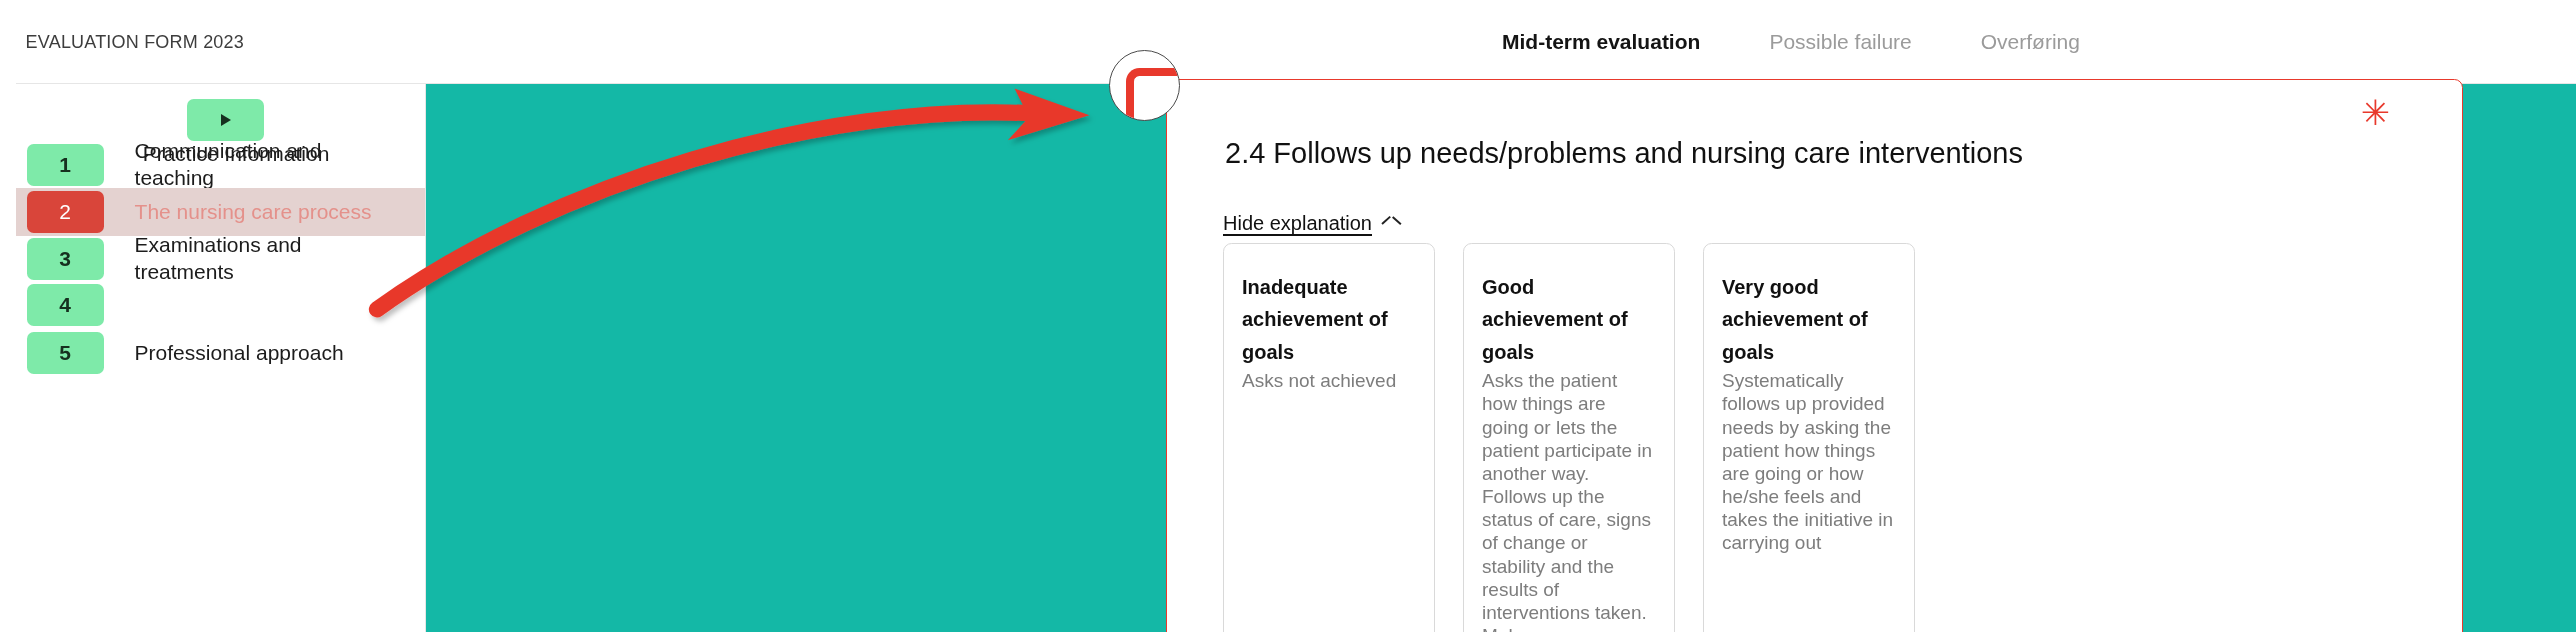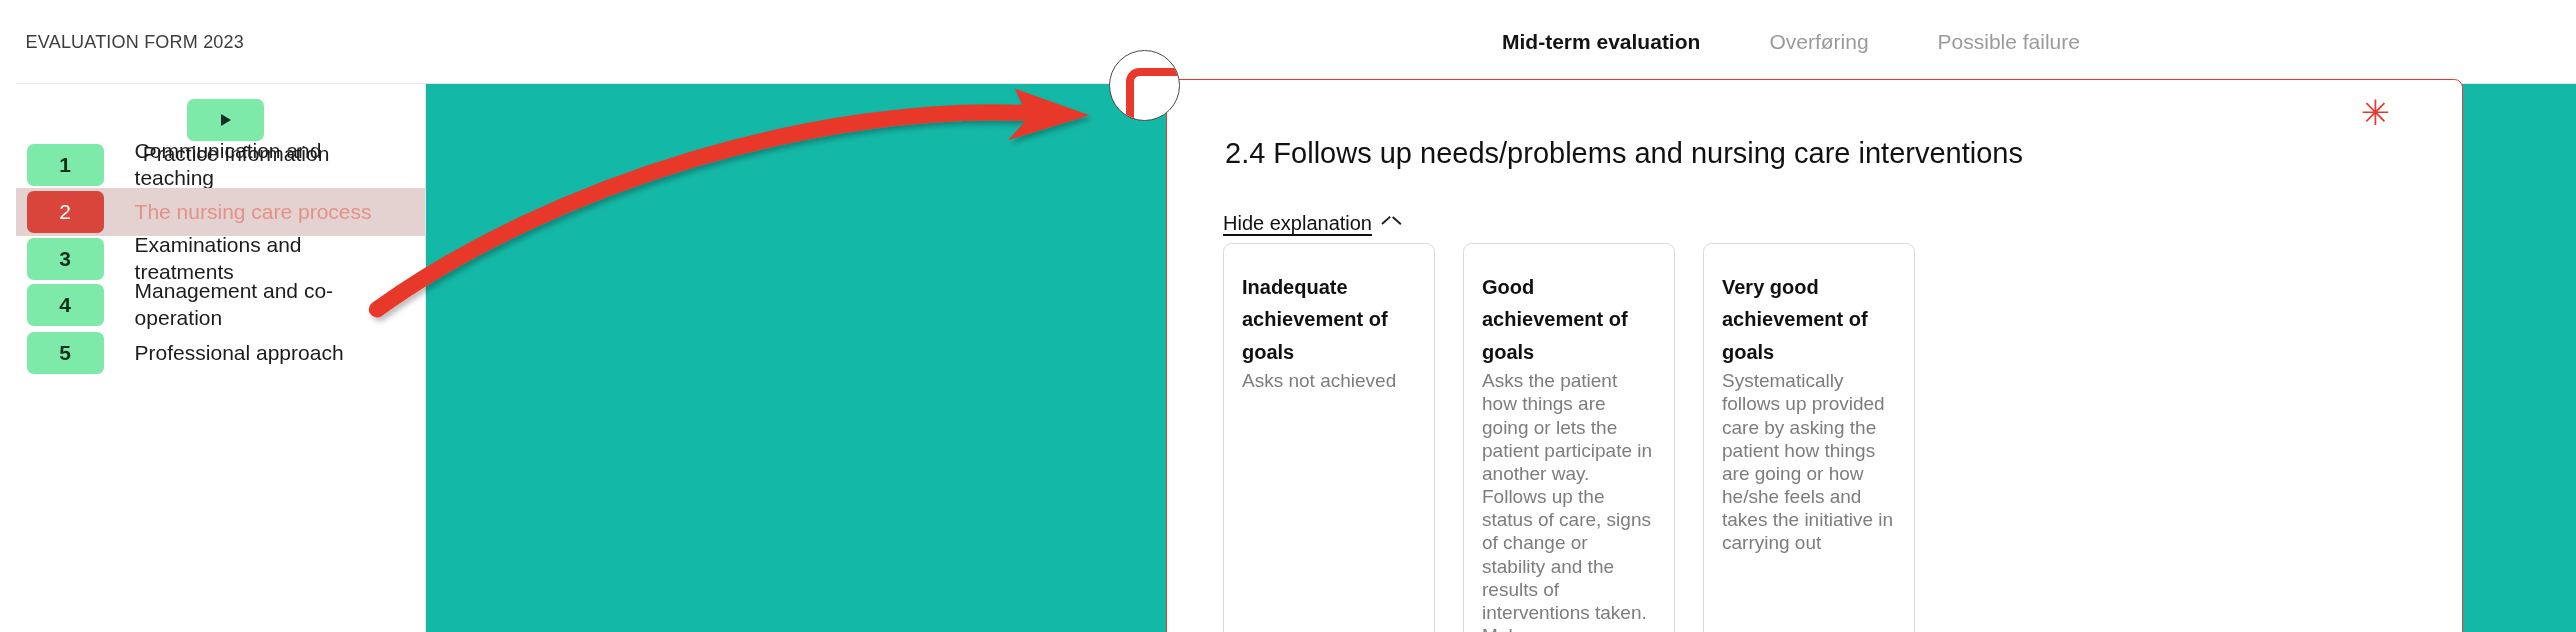--- a/index.html
+++ b/index.html
@@ -144,24 +144,24 @@
 
 <div id="app">
 
   <div class="header">
     <div class="header-title">EVALUATION FORM 2023</div>
     <div class="tabs">
       <div class="tab active">
         <span>Mid-term evaluation</span>
       </div>
       <div class="tab">
+        <span>Possible failure</span>
+      </div>
+      <div class="tab">
         <span>Overføring</span>
-      </div>
-      <div class="tab">
-        <span>Possible failure</span>
       </div>
     </div>
   </div>
 
   <div class="sidebar">
 
     <div class="side-item" style="top:15px;height:42px;flex-direction:column;">
       <div class="badge">
         <span class="tri-icon"></span>
       </div>
@@ -178,21 +178,20 @@
       <div class="label">The nursing care process</div>
     </div>
 
     <div class="side-item" style="top:152px;height:46px;">
       <div class="badge">3</div>
       <div class="label">Examinations and treatments</div>
     </div>
 
     <div class="side-item" style="top:198px;height:46px;">
       <div class="badge">4</div>
-      <div class="label">Management and co-operation</div>
     </div>
 
     <div class="side-item" style="top:246px;height:46px;">
       <div class="badge">5</div>
       <div class="label">Professional approach</div>
     </div>
 
   </div>
 
   <div class="red-panel">
@@ -208,21 +207,21 @@
       <div class="card">
         <div class="card-title">Inadequate achievement of goals</div>
         <div class="card-body">Asks not achieved</div>
       </div>
       <div class="card">
         <div class="card-title">Good achievement of goals</div>
         <div class="card-body">Asks the patient how things are going or lets the patient participate in another way. Follows up the status of care, signs of change or stability and the results of interventions taken. Makes</div>
       </div>
       <div class="card">
         <div class="card-title">Very good achievement of goals</div>
-        <div class="card-body">Systematically follows up provided care by asking the patient how things are going or how he/she feels and takes the initiative in carrying out</div>
+        <div class="card-body">Systematically follows up provided needs by asking the patient how things are going or how he/she feels and takes the initiative in carrying out</div>
       </div>
     </div>
   </div>
 
   <svg class="anno" viewBox="0 0 2683 659" width="2576" height="633">
     <defs>
       <filter id="shdw" x="-20%" y="-20%" width="150%" height="150%">
         <feDropShadow dx="3" dy="4" stdDeviation="3" flood-color="#000" flood-opacity="0.25"></feDropShadow>
       </filter>
     </defs>

